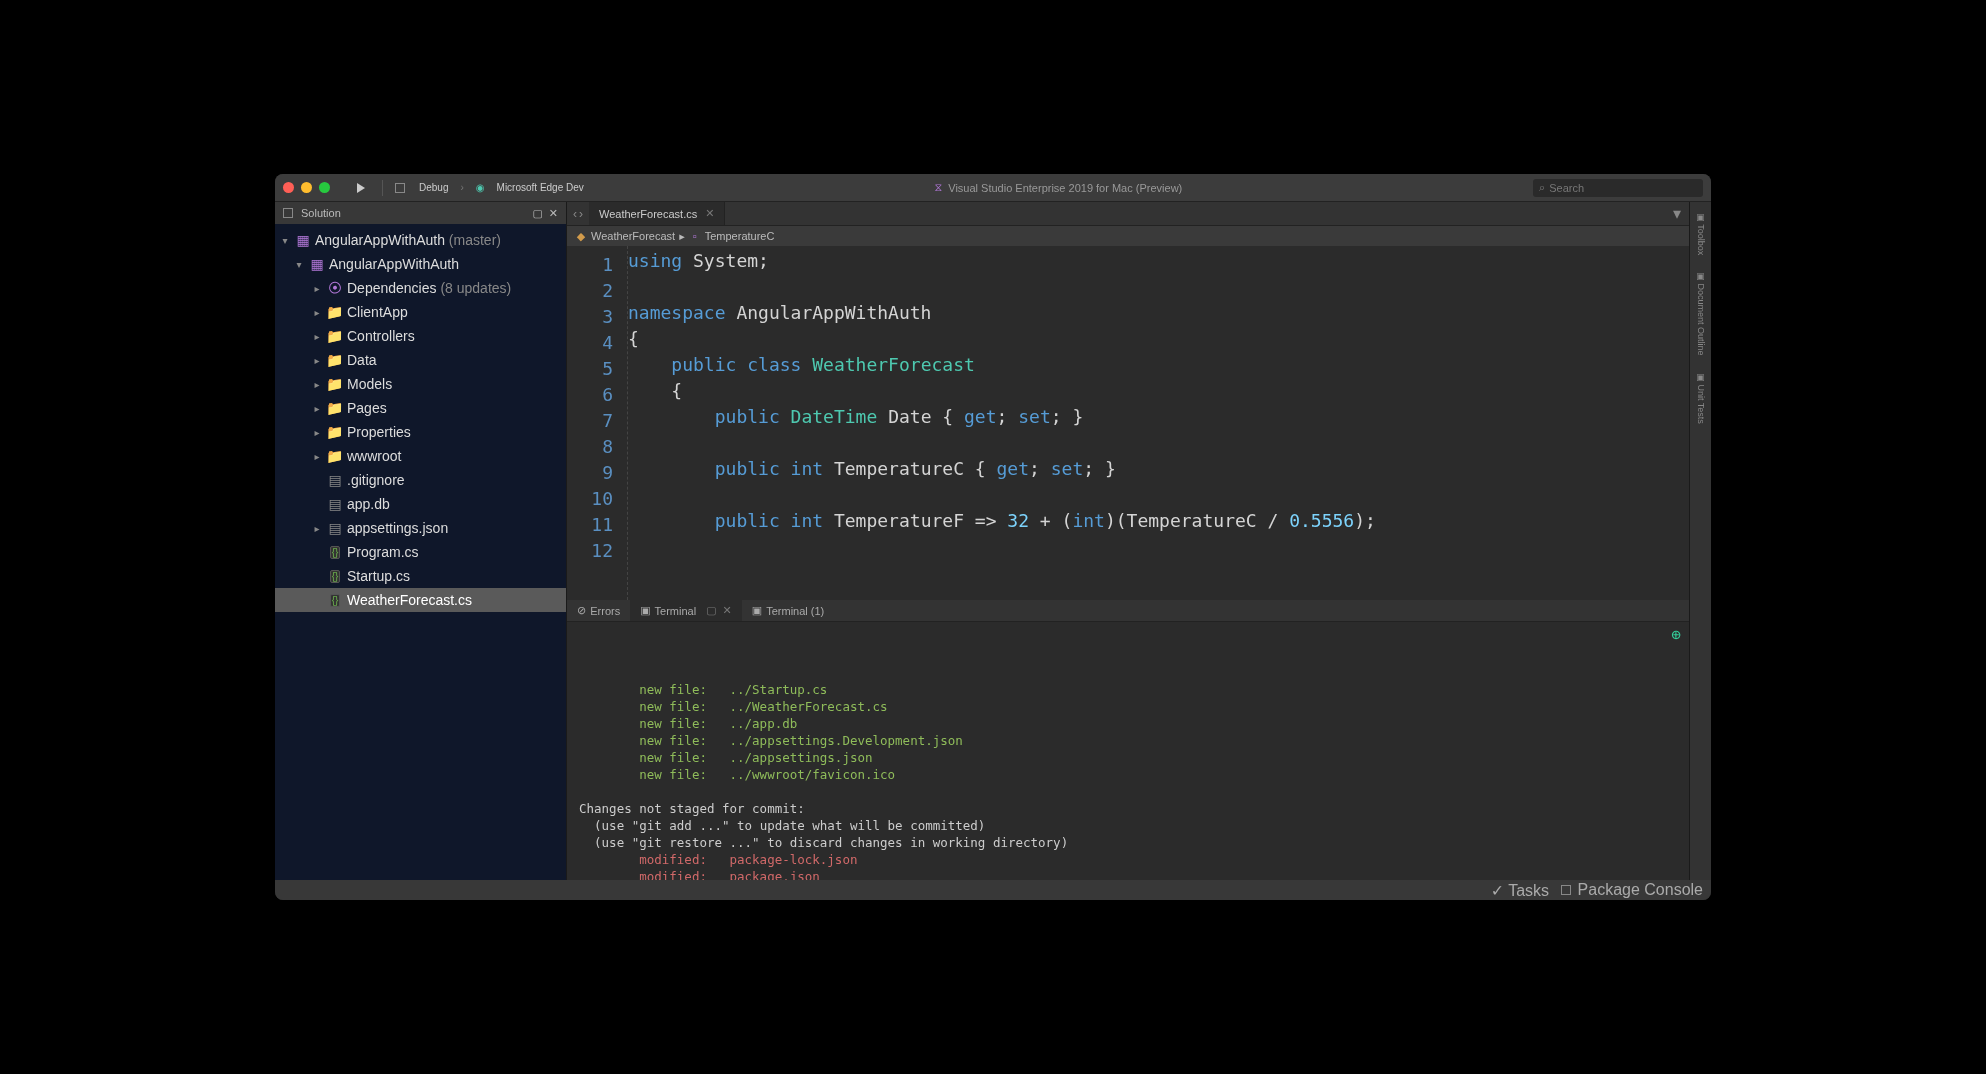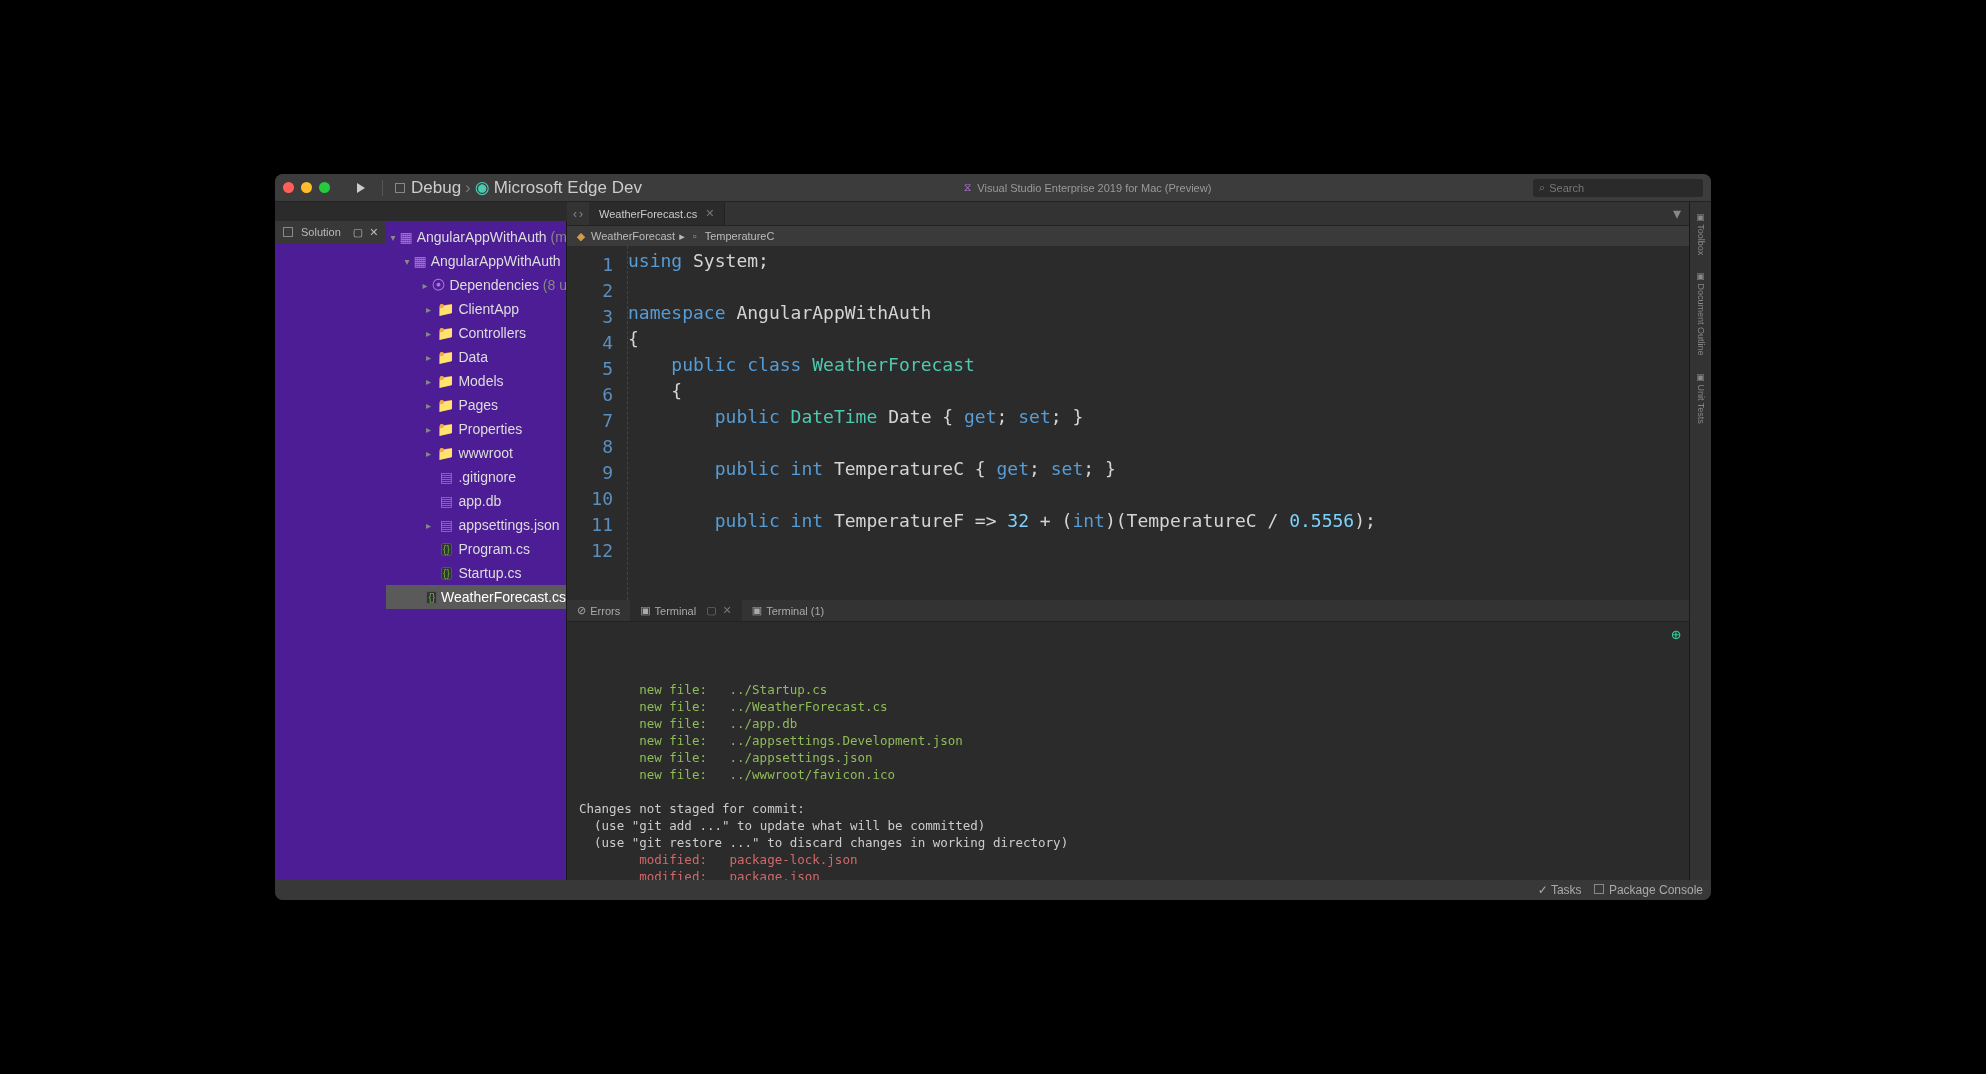--- a/index.html
+++ b/index.html
@@ -36,31 +36,30 @@
 }
 .traffic { display: flex; gap: 7px; margin-right: 10px; }
 .dot { width: 11px; height: 11px; border-radius: 50%; }
 .dot.red { background: #ff5f56; }
 .dot.yellow { background: #ffbd2e; }
 .dot.green { background: #27c93f; }
 .play-btn {
   width: 18px; height: 16px; display: flex; align-items: center; justify-content: center;
   color: #ccc; cursor: pointer;
 }
-.config-sel { display: flex; align-items: center; gap: 4px; font-size: 17px; color: #ccc; }
+.config-sel { display: flex; align-items: center; gap: 12px; font-size: 10px; color: #ccc; }
 .center-title { flex: 1; text-align: center; font-size: 11px; color: #999; display:flex; justify-content:center; align-items:center; gap:6px;}
 .search-box {
   width: 170px; height: 18px; background: #2a2a2a; border-radius: 3px;
   display: flex; align-items: center; padding: 0 6px; font-size: 11px; color: #777;
 }
 .body { flex: 1; display: flex; min-height: 0; }
 .sidebar {
-  width: 292px; background: #4c1d95; display: flex; flex-direction: row;
+  width: 292px; background: #0f172a; display: flex; flex-direction: column;
   border-right: 1px solid #1a1a1a;
-  margin-top: 19px;
 }
 .panel-hdr {
   height: 22px; background: #383838; display: flex; align-items: center;
   padding: 0 8px; font-size: 11px; color: #bbb; gap: 6px;
 }
 .panel-hdr .spacer { flex: 1; }
 .tree { flex: 1; overflow: auto; padding: 4px 0; }
 .tree-item {
   display: flex; align-items: center; height: 24px; padding: 0 6px;
   font-size: 14px; color: #ddd; cursor: pointer; white-space: nowrap;
@@ -120,21 +119,21 @@
 .terminal {
   height: 258px; background: #2b2b2b; padding: 8px 12px;
   font-family: 'SF Mono', Menlo, Consolas, monospace; font-size: 12.5px;
   line-height: 17px; overflow: auto; white-space: pre; position:relative;
 }
 .term-green { color: #8fbc5a; }
 .term-red { color: #d16969; }
 .term-white { color: #ccc; }
 .statusbar {
   height: 20px; background: #383838; display: flex; align-items: center;
-  justify-content: flex-end; padding: 0 8px; font-size: 12px; color: #aaa; gap: 12px;
+  justify-content: flex-end; padding: 0 8px; font-size: 16px; color: #aaa; gap: 12px;
 }
 .rightbar {
   width: 22px; background: #333; display: flex; flex-direction: column;
   align-items: center; padding: 6px 0; gap: 8px; font-size: 9px; color: #888;
   border-left: 1px solid #1a1a1a;
 }
 .vtab { writing-mode: vertical-rl; padding: 4px 2px; cursor:pointer;}
 .add-term { position:absolute; top:4px; right:8px; color:#3c9; font-size:16px; cursor:pointer;}
 .box-ico { display:inline-block; width:10px; height:10px; border:1px solid #888; margin-right:2px;}
 </style>

